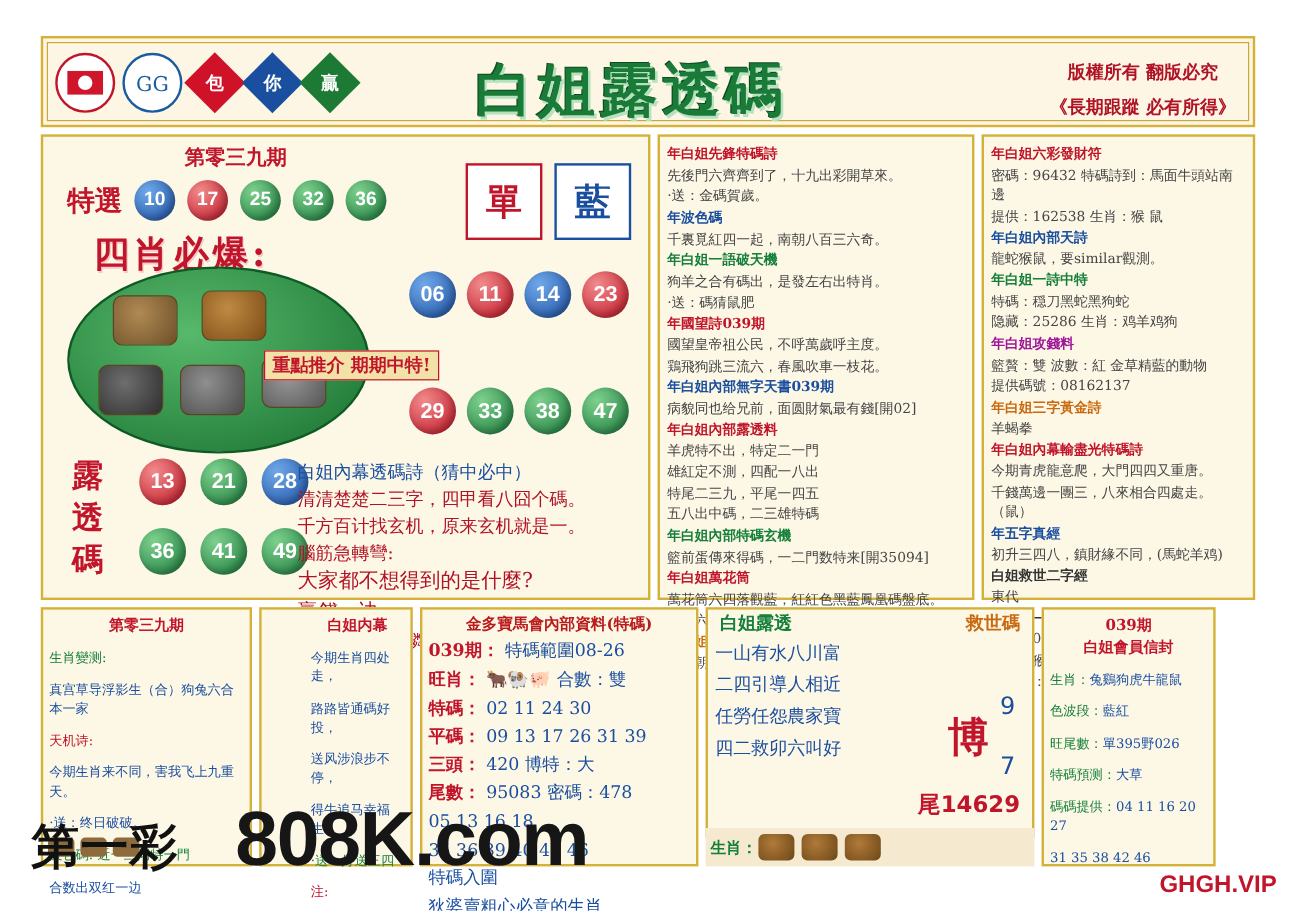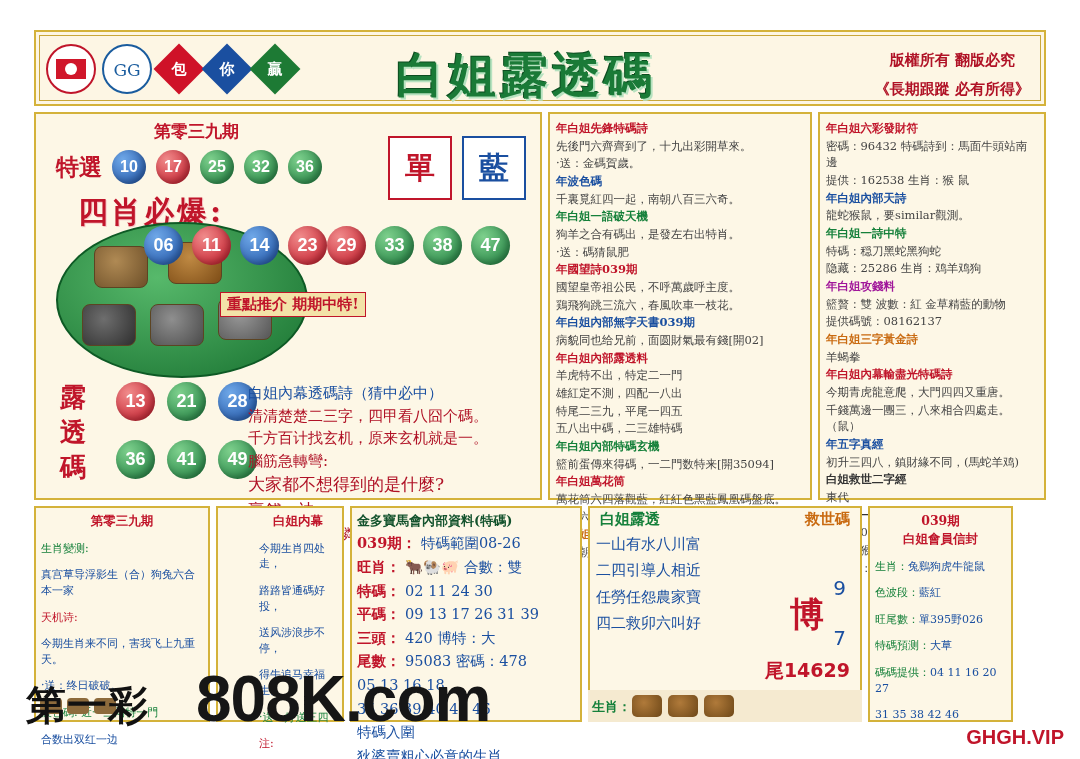--- a/index.html
+++ b/index.html
@@ -36,21 +36,21 @@
   .dl-box.red{color:#c0152a;}
   .dl-box.blue{color:#1a4fa0;border-color:#1a4fa0;}
   .sixiao{position:absolute;left:42px;top:78px;font-size:30px;color:#c0152a;font-weight:bold;letter-spacing:3px;font-family:"DejaVu Serif","Liberation Serif",serif;text-shadow:1px 1px 0 #f7c9c9;}
   .oval{position:absolute;left:20px;top:108px;width:248px;height:152px;border-radius:50%;background:radial-gradient(ellipse at 40% 35%,#57b96b,#17702f);border:2px solid #0e5a25;}
   .animal{position:absolute;width:52px;height:40px;border-radius:8px;background:#8a6a3d;border:1px solid #5c4422;}
   .oval .a1{left:36px;top:22px;background:radial-gradient(circle at 40% 35%,#b08a54,#6d4f28);}
   .oval .a2{left:110px;top:18px;background:radial-gradient(circle at 40% 35%,#c08a43,#7d4c16);}
   .oval .a3{left:24px;top:80px;background:radial-gradient(circle at 40% 35%,#6e6e6e,#2e2e2e);}
   .oval .a4{left:92px;top:80px;background:radial-gradient(circle at 40% 35%,#8f8f8f,#4a4a4a);}
   .oval .a5{left:160px;top:74px;background:radial-gradient(circle at 40% 35%,#9a9a9a,#555);}
-  .ballcol{position:absolute;right:30px;top:112px;display:flex;flex-direction:row;}
+  .ballcol{position:absolute;right:16px;top:112px;display:flex;flex-direction:column;}
   .ballrow{display:flex;gap:9px;}
   .zhongdian{position:absolute;left:184px;top:178px;background:#f3e2a8;border:1px solid #c0152a;color:#c0152a;font-size:15px;font-weight:bold;padding:2px 6px;font-family:"DejaVu Serif","Liberation Serif",serif;}
   .lou{position:absolute;left:24px;top:266px;font-size:26px;color:#c0152a;font-weight:bold;line-height:1.35;font-family:"DejaVu Serif","Liberation Serif",serif;}
   .lbrow{position:absolute;left:80px;display:flex;gap:12px;}
   .poem{position:absolute;left:212px;top:268px;width:278px;color:#b01226;font-size:15px;line-height:1.5;font-family:"DejaVu Serif","Liberation Serif",serif;}
   .poem .hd{color:#1a4fa0;}
   .poem .big{font-size:17px;}
 
   
   .midpanel{left:548px;top:112px;width:264px;height:388px;}
@@ -64,21 +64,21 @@
   .rightpanel{left:818px;top:112px;width:228px;height:388px;}
 
   
   .b1{left:34px;top:506px;width:176px;height:216px;}
   .b2{left:216px;top:506px;width:128px;height:216px;padding-left:36px;}
   .b3{left:350px;top:506px;width:232px;height:216px;}
   .b4{left:588px;top:506px;width:274px;height:192px;}
   .b5{left:868px;top:506px;width:145px;height:216px;}
   .bt{font-size:11px;line-height:1.42;padding:4px 5px;font-family:"DejaVu Serif","Liberation Serif",serif;}
   .bhd{text-align:center;color:#c0152a;font-weight:bold;font-size:12.5px;}
-  .b3hd{color:#14532d;font-weight:bold;font-size:13px;}
+  .b3hd{text-align:center;color:#b91c1c;font-weight:bold;font-size:13px;}
   .b3 .line{font-size:14.5px;color:#1a4fa0;margin:3px 0;font-family:"DejaVu Serif","Liberation Serif",serif;}
   .b3 .line b{color:#c0152a;}
   .b4hd{display:flex;justify-content:space-between;padding:2px 10px;}
   .b4hd .l{color:#15803a;font-weight:bold;font-size:15px;}
   .b4hd .r{color:#c96a10;font-weight:bold;font-size:15px;}
   .b4 .title2{text-align:center;color:#c0152a;font-size:17px;font-weight:bold;margin:2px 0 4px;font-family:"DejaVu Serif","Liberation Serif",serif;}
   .b4 .verse{font-size:15px;color:#1a4fa0;line-height:1.75;padding-left:6px;font-family:"DejaVu Serif","Liberation Serif",serif;}
   .b4 .bo{position:absolute;right:36px;top:84px;font-size:34px;color:#c0152a;font-weight:bold;font-family:"DejaVu Serif","Liberation Serif",serif;}
   .b4 .n1{position:absolute;right:14px;top:68px;font-size:20px;color:#1a4fa0;}
   .b4 .n2{position:absolute;right:14px;top:118px;font-size:20px;color:#1a4fa0;}

